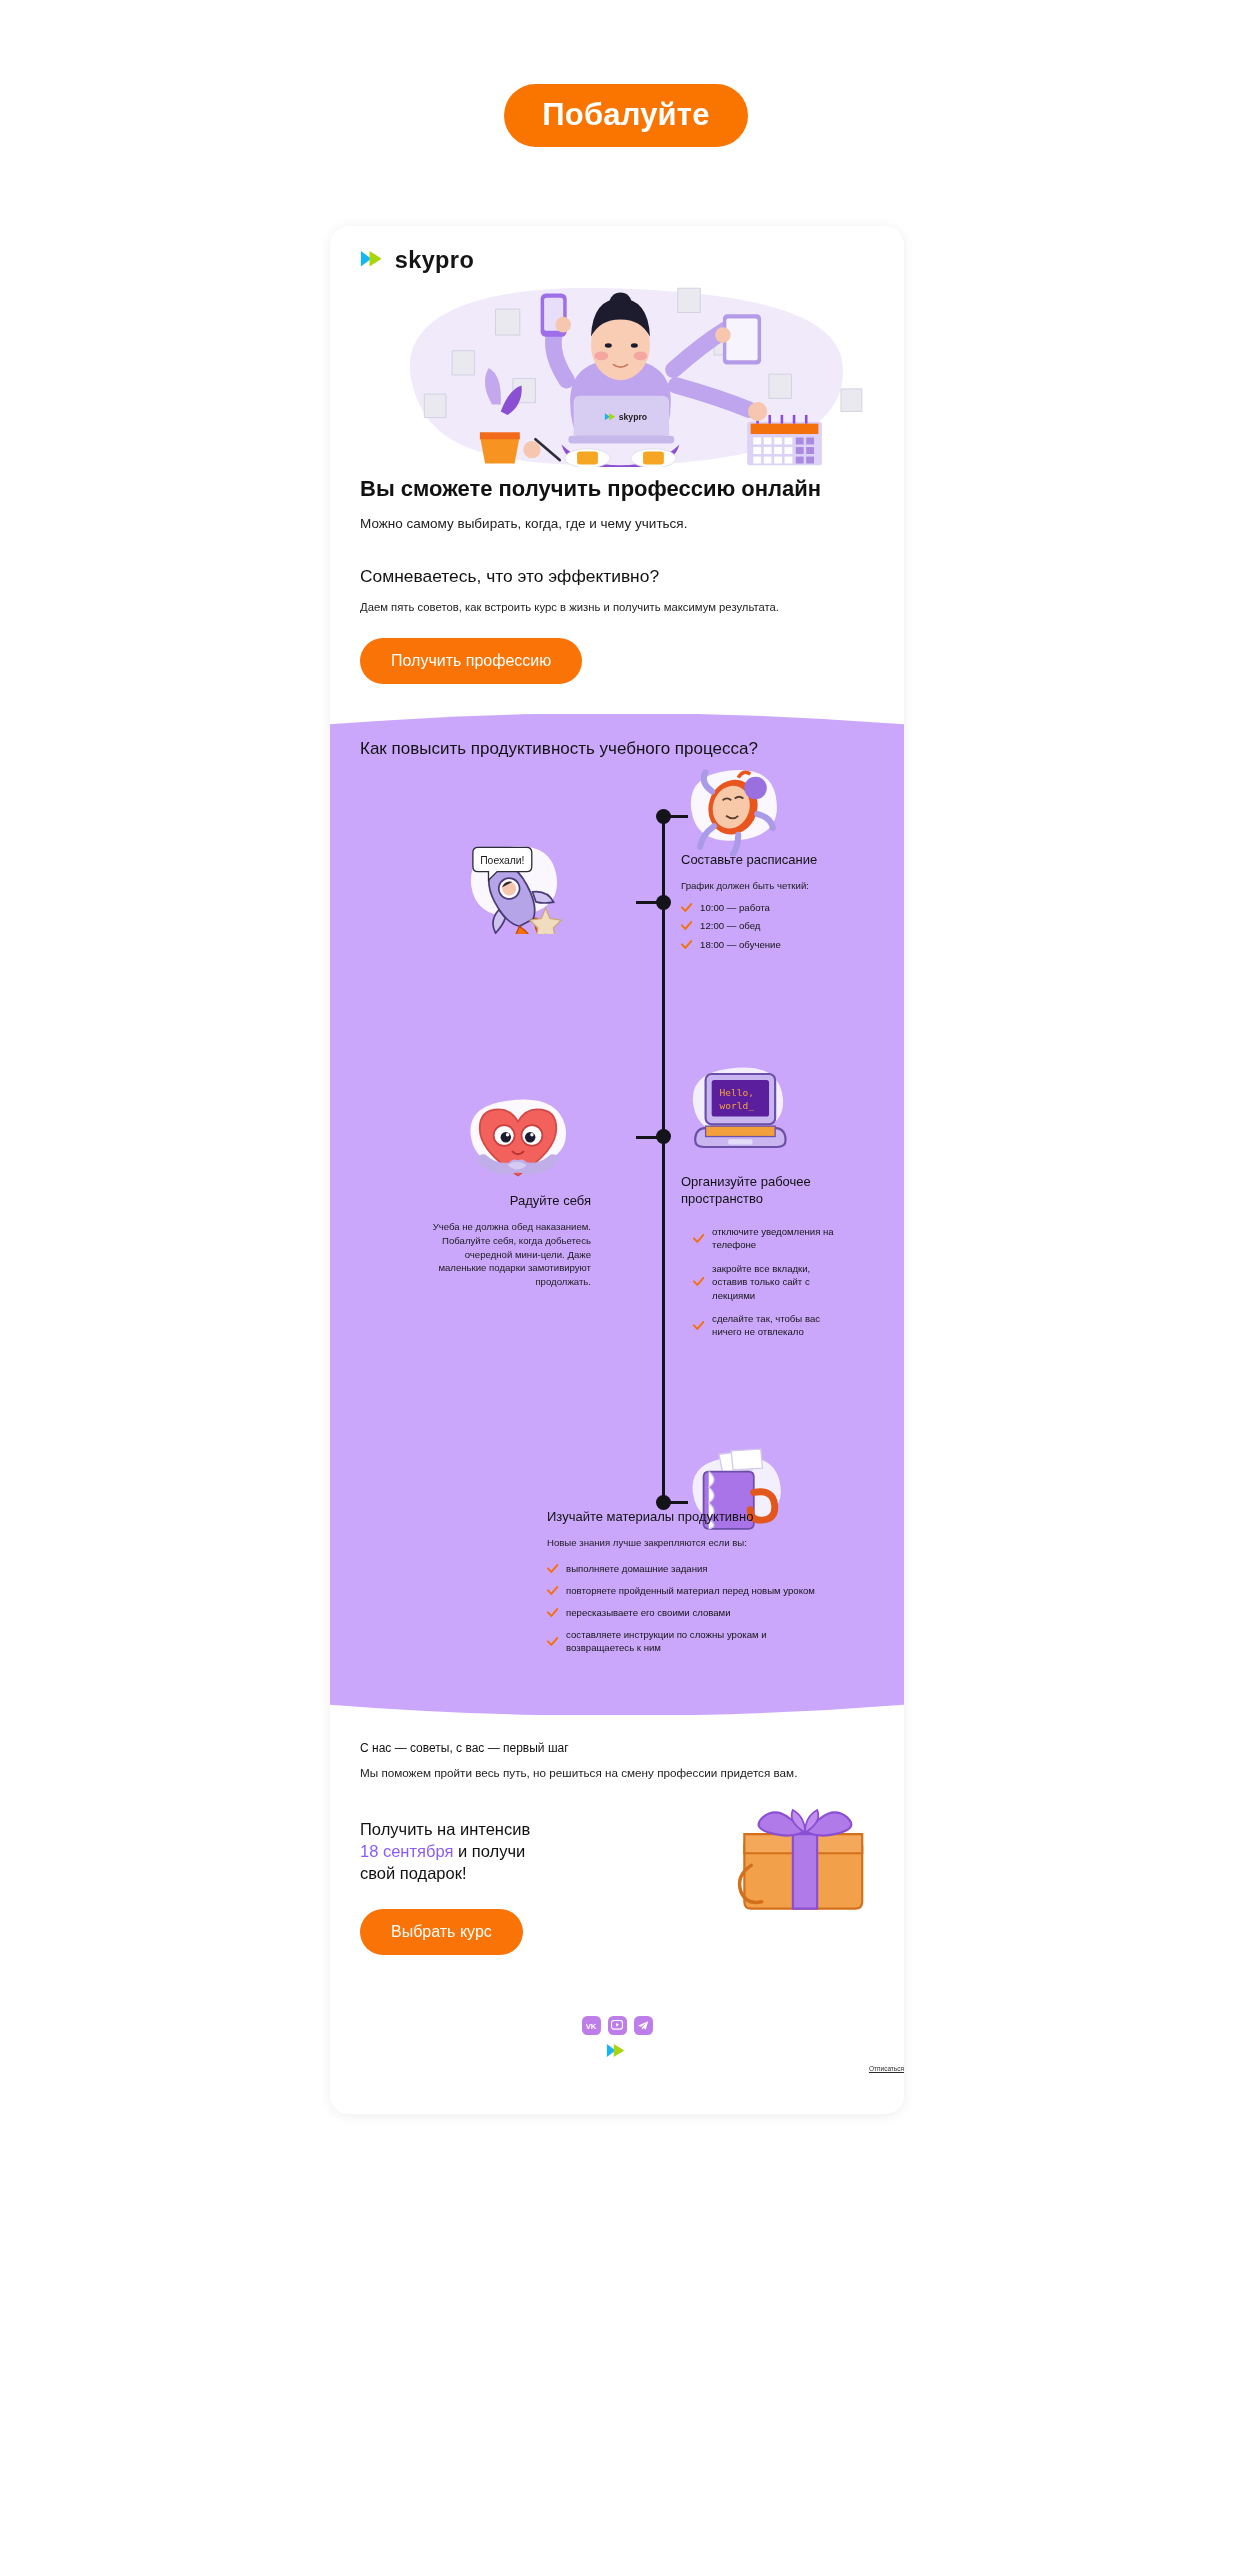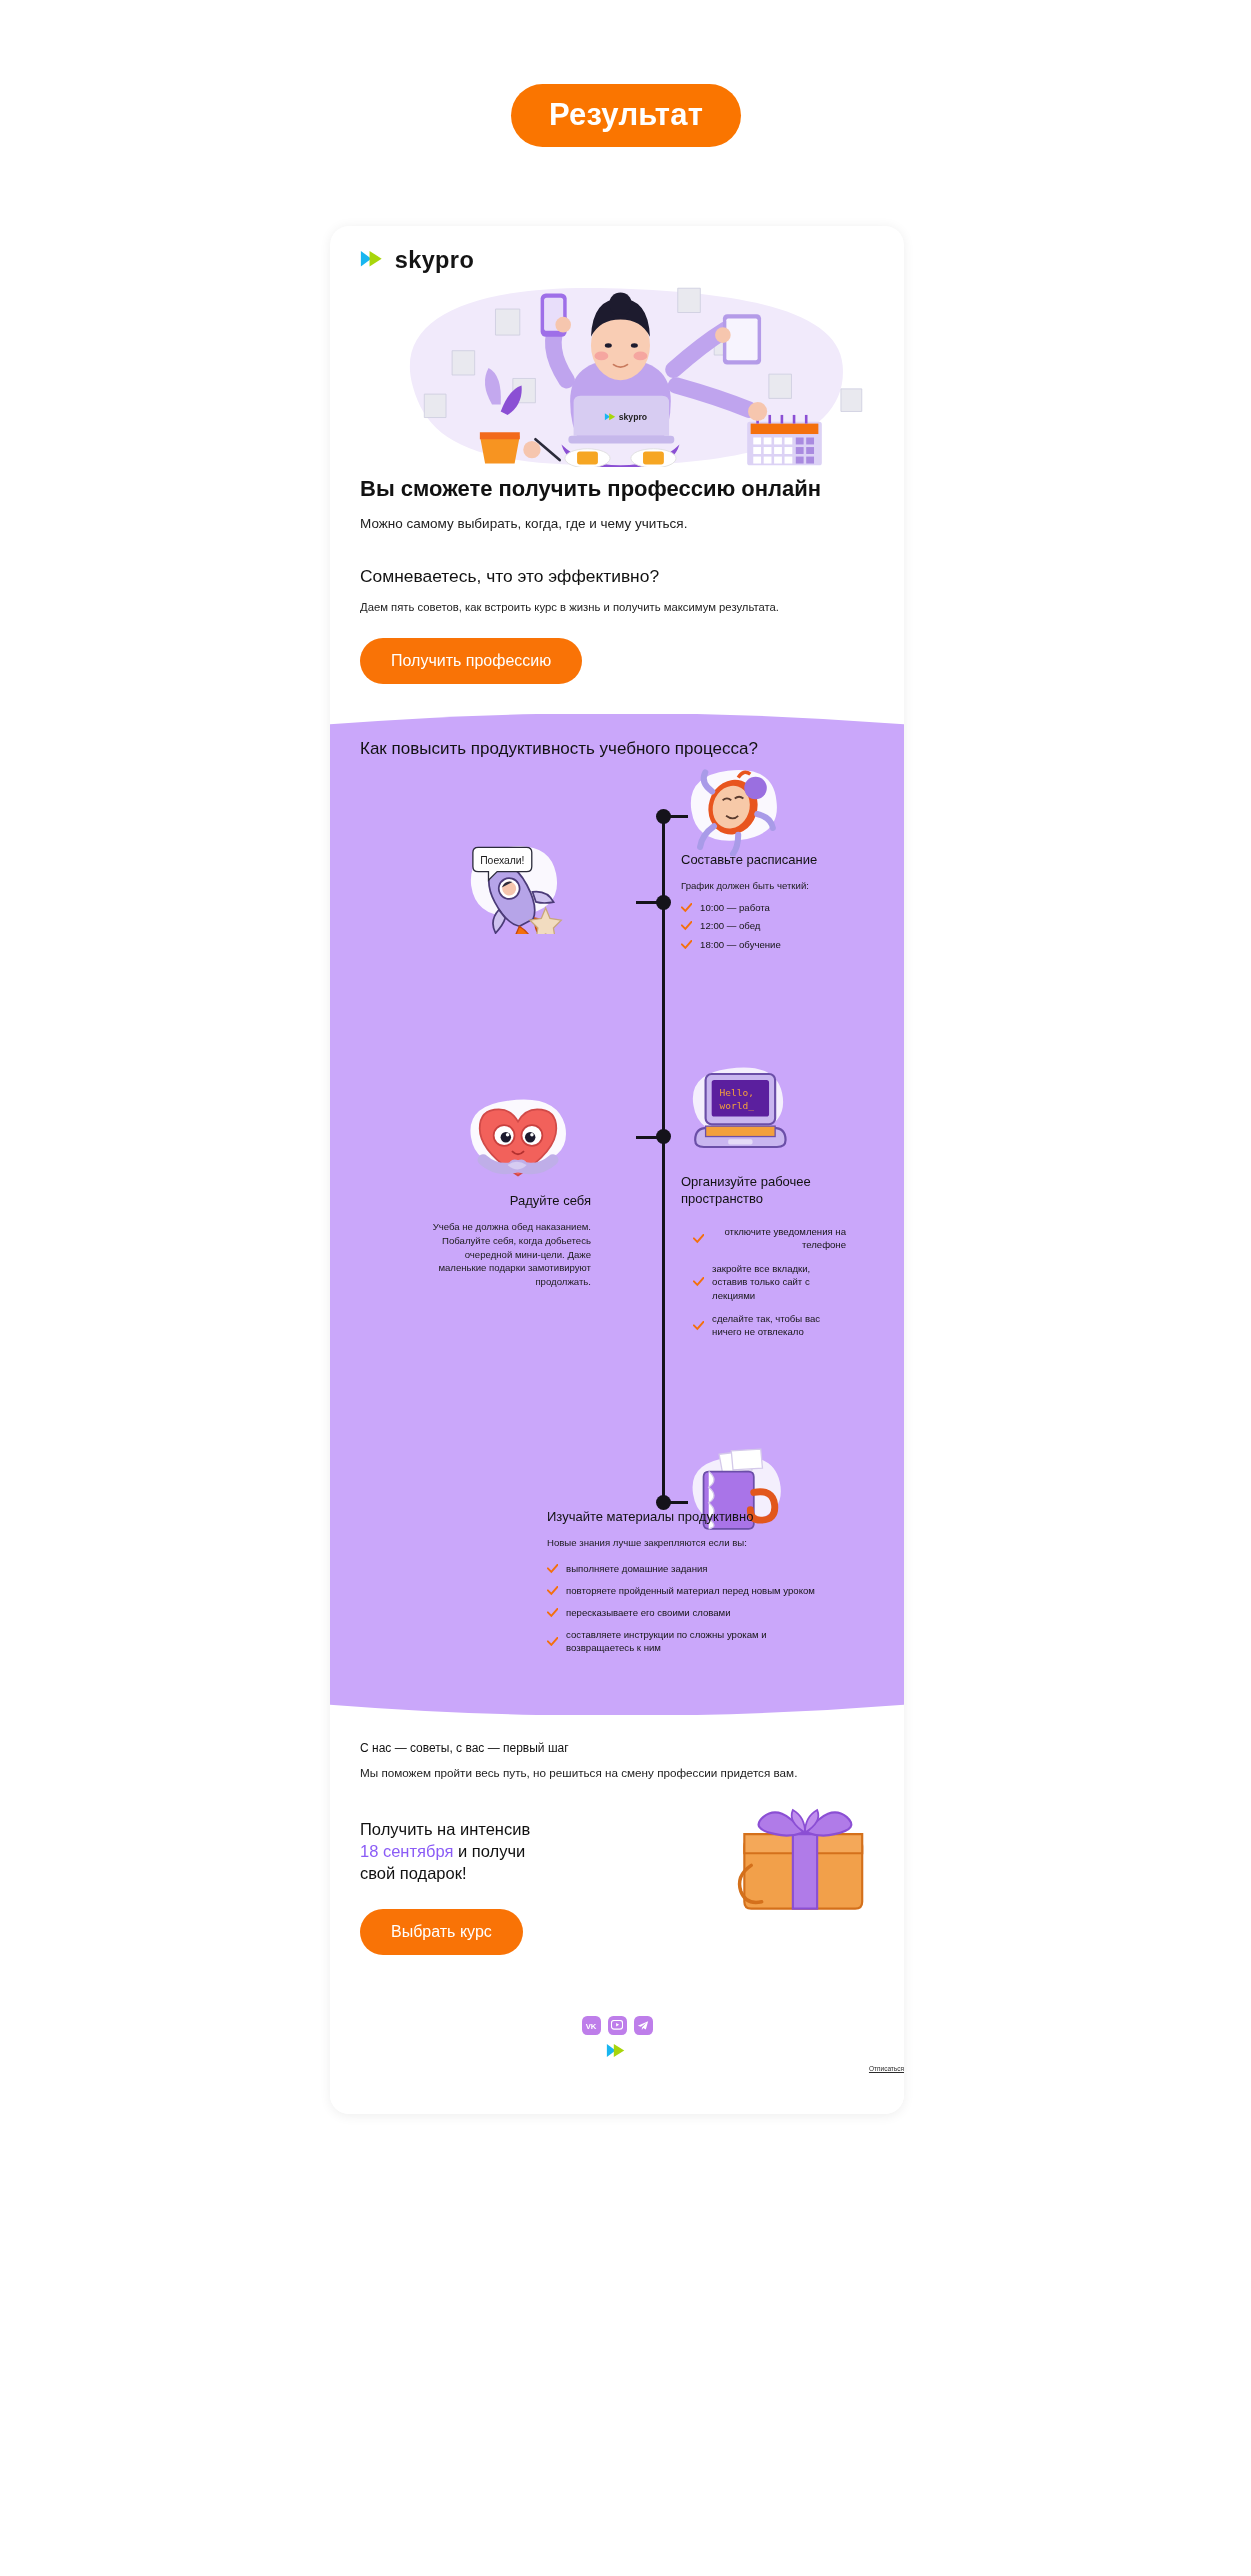--- a/index.html
+++ b/index.html
@@ -117,21 +117,21 @@
   .footer-logo { margin-top: 7.8px; display: flex; justify-content: center; }
   .unsub {
     display: inline-block; margin-top: 6px;
     font-size: 6.5px; color: #2b2b2b; text-decoration: underline;
   }
 </style>
 </head>
 <body>
 
 <div class="badge-wrap">
-  <div class="result-badge">Результат</div>
+  <div class="result-badge">Побалуйте</div>
 </div>
 
 <div class="email-card">
 
   <div class="logo-row">
     <span class="logo-mark">
       <svg width="26" height="17.4" viewBox="0 0 30 20">
         <path d="M1 1 L13 10 L1 19 Z" fill="#18B6F0"></path>
         <path d="M11 1 L25 10 L11 19 Z" fill="#A8D60B"></path>
       </svg>
@@ -358,21 +358,21 @@
           <text x="42" y="56" font-family="'DejaVu Sans Mono',monospace" font-size="11" fill="#F3A03C">world_</text>
           <path d="M14 92 q0 -14 14 -14 h76 q14 0 14 14 q0 8 -10 8 h-84 q-10 0 -10 -8 z" fill="#C9B6F0" stroke="#6B4FA8" stroke-width="2.5"></path>
           <rect x="26" y="76" width="80" height="12" fill="#F3A03C" stroke="#6B4FA8" stroke-width="1.5"></rect>
           <rect x="52" y="91" width="28" height="6" rx="2" fill="#E4DCF7"></rect>
         </svg>
       </div>
 
       <div class="tip right" style="left:351px;top:414px;width:165px;">
         <h3>Организуйте рабочее пространство</h3>
         <ul class="chk-list" style="margin-top:17.4px;">
-          <li style="margin-bottom:10.4px;padding-left:12px;text-align:right;">
+          <li style="margin-bottom:10.4px;padding-left:12px;">
             <span class="chk">
               <svg width="11.3" height="9.6" viewBox="0 0 13 11">
                   <path d="M1 5 L5 9 L12 1" stroke="#F4700C" stroke-width="2.2" fill="none" stroke-linecap="round"></path>
                 </svg>
             </span>
             <span>отключите уведомления на телефоне</span>
           </li>
           <li style="margin-bottom:10.4px;padding-left:12px;">
             <span class="chk">
               <svg width="11.3" height="9.6" viewBox="0 0 13 11">

